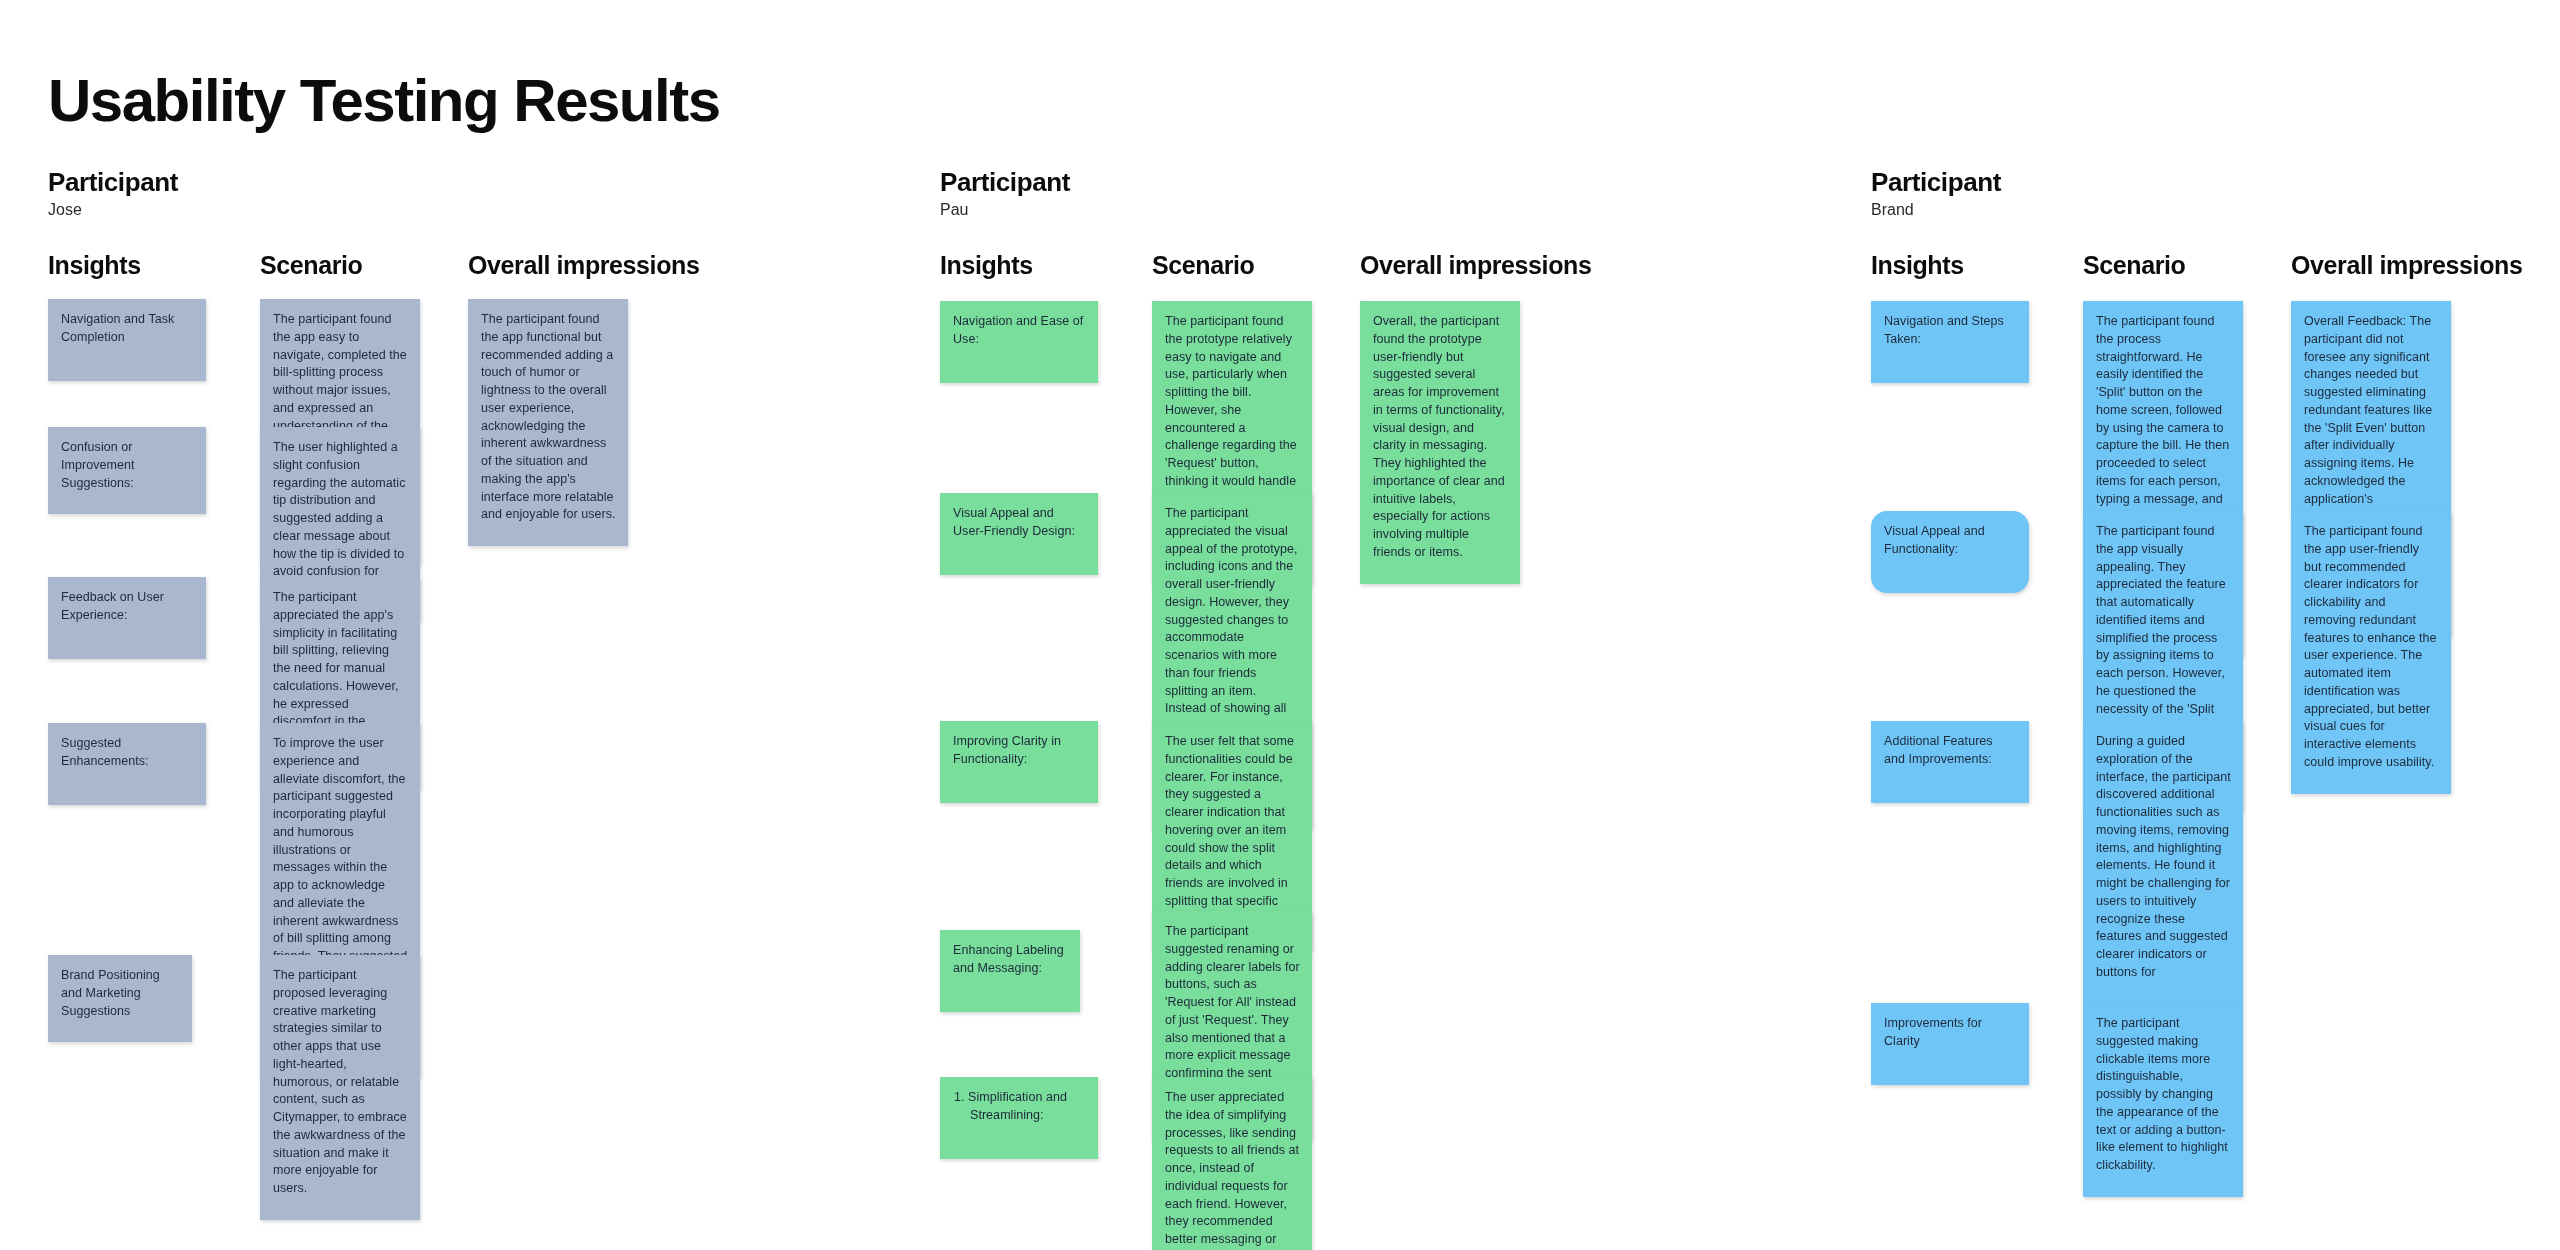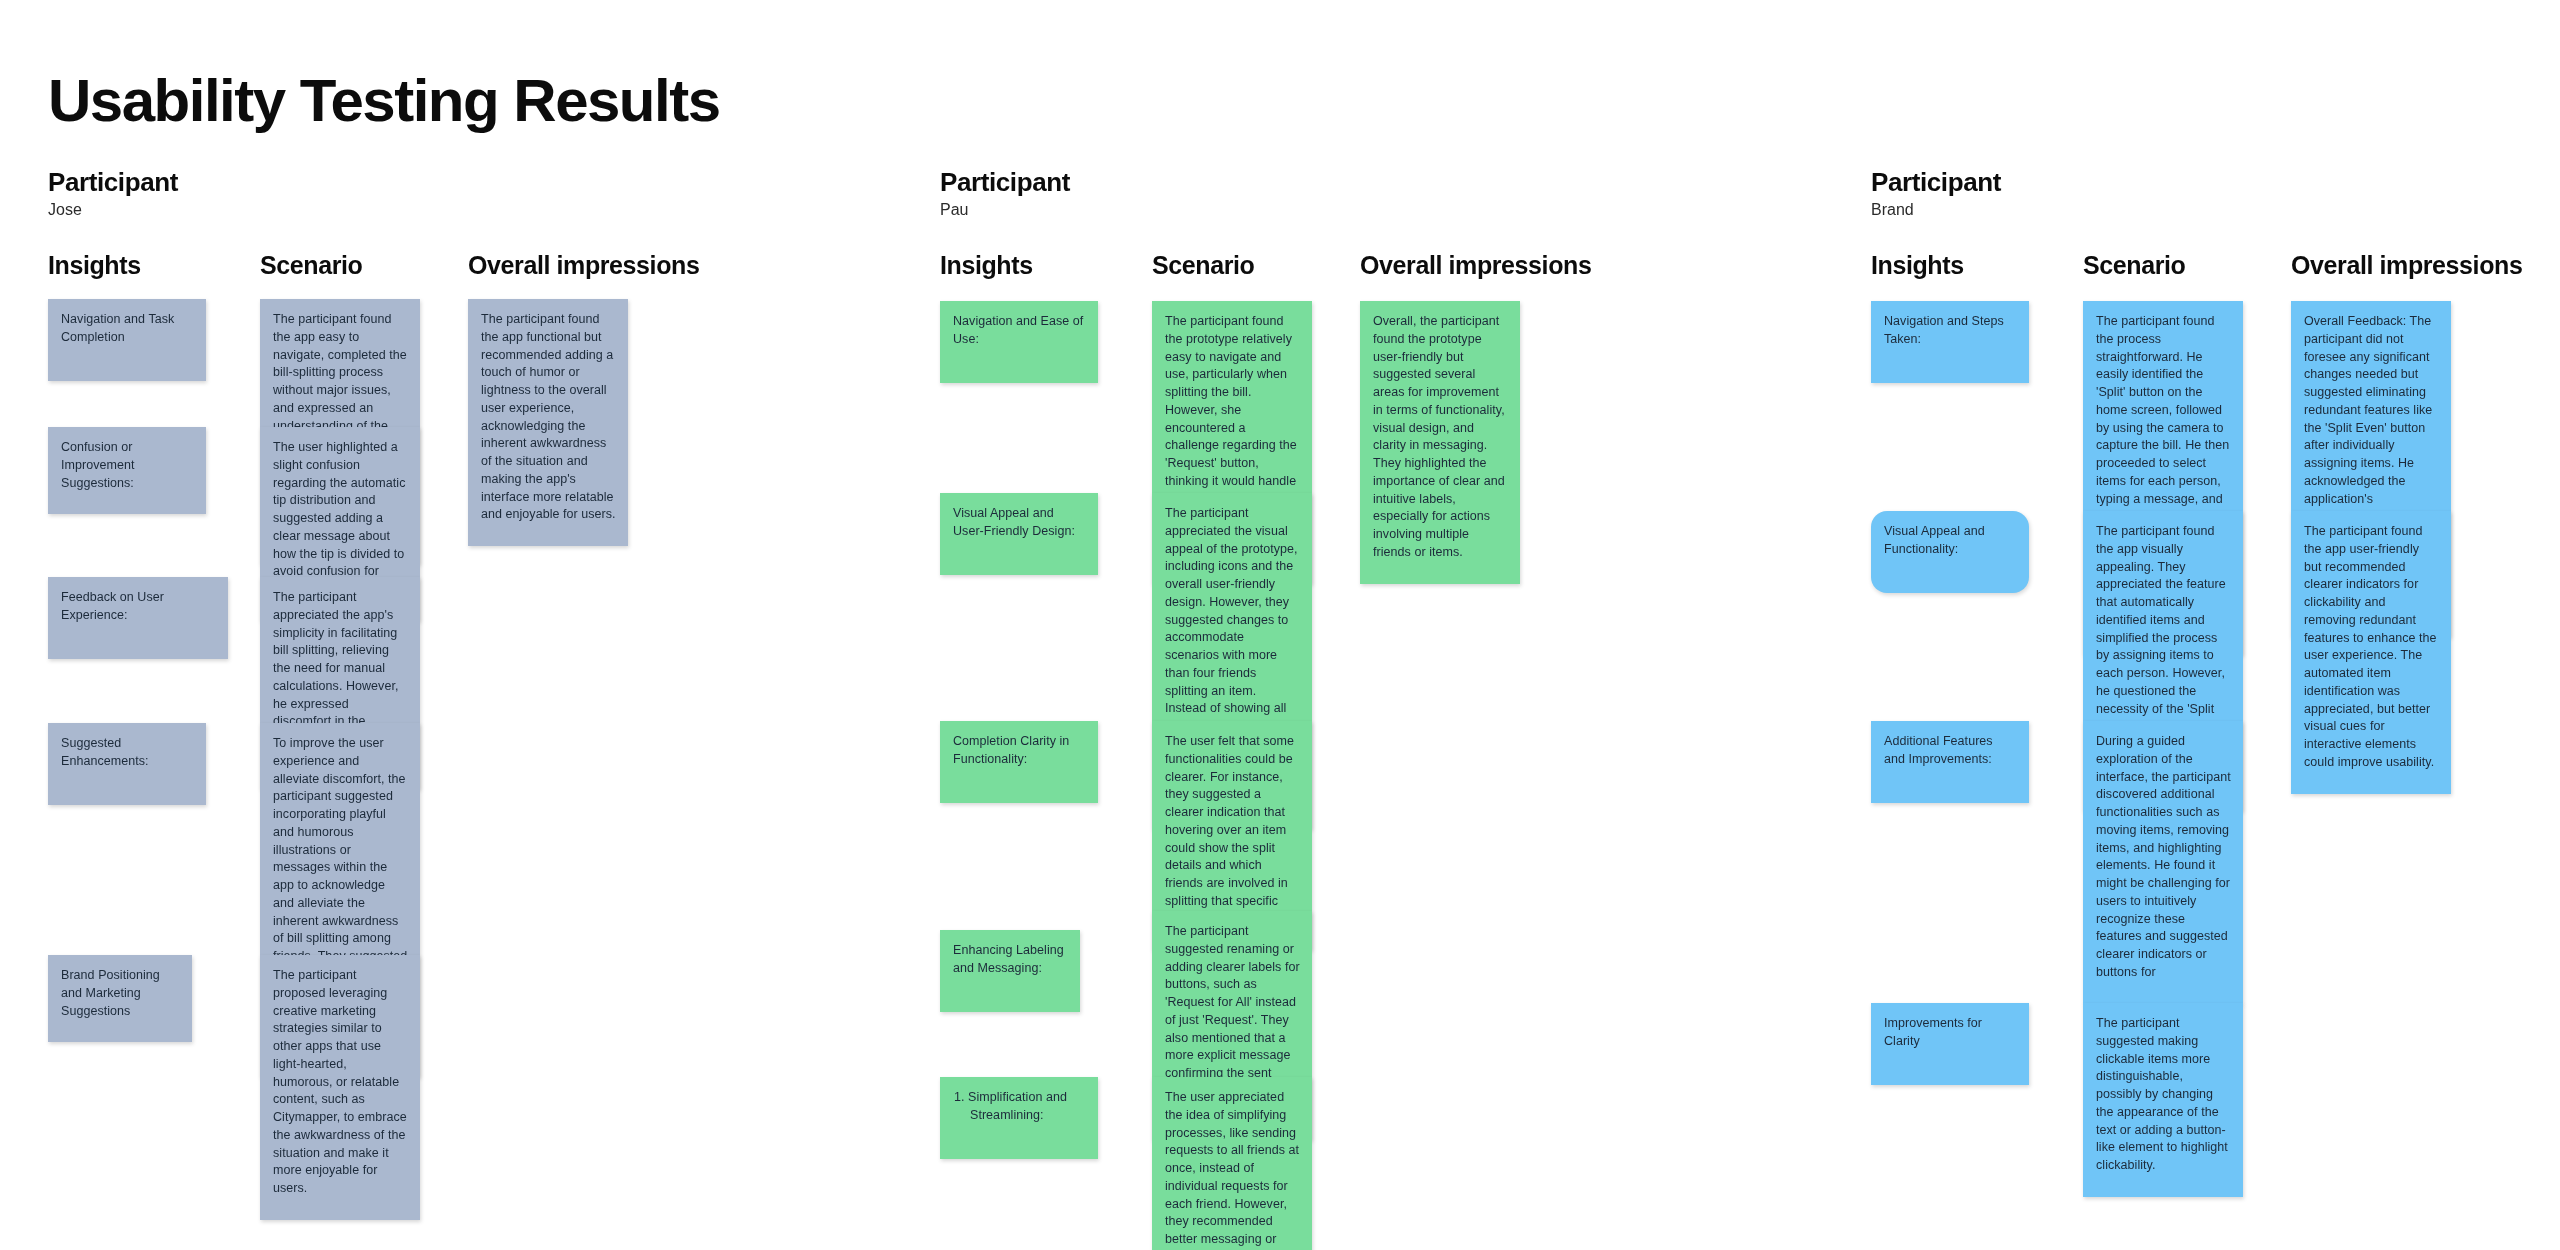--- a/index.html
+++ b/index.html
@@ -94,21 +94,21 @@
       <div class="participant-heading">Participant</div>
       <div class="participant-name">Jose</div>
       <div class="col-headers">
         <div class="col-header" style="left: 0px;">Insights</div>
         <div class="col-header" style="left: 212px;">Scenario</div>
         <div class="col-header" style="left: 420px;">Overall impressions</div>
       </div>
       <div class="cards-area">
         <div class="card" style="left: 0px; top: 14px; width: 158px; min-height: 82px; background: rgb(170, 184, 207);">Navigation and Task Completion</div>
         <div class="card" style="left: 0px; top: 142px; width: 158px; min-height: 82px; background: rgb(170, 184, 207);">Confusion or Improvement Suggestions:</div>
-        <div class="card" style="left: 0px; top: 292px; width: 180px; min-height: 82px; background: rgb(170, 184, 207);">Feedback on User Experience:</div>
+        <div class="card" style="left: 0px; top: 292px; width: 158px; min-height: 82px; background: rgb(170, 184, 207);">Feedback on User Experience:</div>
         <div class="card" style="left: 0px; top: 438px; width: 158px; min-height: 82px; background: rgb(170, 184, 207);">Suggested Enhancements:</div>
         <div class="card" style="left: 0px; top: 670px; width: 144px; min-height: 82px; background: rgb(170, 184, 207);">Brand Positioning and Marketing Suggestions</div>
         <div class="card" style="left: 212px; top: 14px; width: 160px; min-height: 145px; background: rgb(170, 184, 207);">The participant found the app easy to navigate, completed the bill-splitting process without major issues, and expressed an understanding of the app's functionalities. They smoothly moved through the tasks of selecting items, customizing the bill, and sending requests.</div>
         <div class="card" style="left: 212px; top: 142px; width: 160px; min-height: 120px; background: rgb(170, 184, 207);">The user highlighted a slight confusion regarding the automatic tip distribution and suggested adding a clear message about how the tip is divided to avoid confusion for other users.</div>
         <div class="card" style="left: 212px; top: 292px; width: 160px; min-height: 108px; background: rgb(170, 184, 207);">The participant appreciated the app's simplicity in facilitating bill splitting, relieving the need for manual calculations. However, he expressed discomfort in the formalized nature of the app.</div>
         <div class="card" style="left: 212px; top: 438px; width: 160px; min-height: 196px; background: rgb(170, 184, 207);">To improve the user experience and alleviate discomfort, the participant suggested incorporating playful and humorous illustrations or messages within the app to acknowledge and alleviate the inherent awkwardness of bill splitting among friends. They suggested utilizing creative illustrations or messages on the landing page to lighten the mood.</div>
         <div class="card" style="left: 212px; top: 670px; width: 160px; min-height: 128px; background: rgb(170, 184, 207);">The participant proposed leveraging creative marketing strategies similar to other apps that use light-hearted, humorous, or relatable content, such as Citymapper, to embrace the awkwardness of the situation and make it more enjoyable for users.</div>
         <div class="card" style="left: 420px; top: 14px; width: 160px; min-height: 140px; background: rgb(170, 184, 207);">The participant found the app functional but recommended adding a touch of humor or lightness to the overall user experience, acknowledging the inherent awkwardness of the situation and making the app's interface more relatable and enjoyable for users.</div>
       </div>
     </div>
@@ -116,21 +116,21 @@
       <div class="participant-heading">Participant</div>
       <div class="participant-name">Pau</div>
       <div class="col-headers">
         <div class="col-header" style="left: 0px;">Insights</div>
         <div class="col-header" style="left: 212px;">Scenario</div>
         <div class="col-header" style="left: 420px;">Overall impressions</div>
       </div>
       <div class="cards-area">
         <div class="card" style="left: 0px; top: 16px; width: 158px; min-height: 82px; background: rgb(121, 221, 156);">Navigation and Ease of Use:</div>
         <div class="card" style="left: 0px; top: 208px; width: 158px; min-height: 82px; background: rgb(121, 221, 156);">Visual Appeal and User-Friendly Design:</div>
-        <div class="card" style="left: 0px; top: 436px; width: 158px; min-height: 82px; background: rgb(121, 221, 156);">Completion Clarity in Functionality:</div>
+        <div class="card" style="left: 0px; top: 436px; width: 158px; min-height: 82px; background: rgb(121, 221, 156);">Improving Clarity in Functionality:</div>
         <div class="card" style="left: 0px; top: 645px; width: 140px; min-height: 82px; background: rgb(121, 221, 156);">Enhancing Labeling and Messaging:</div>
         <div class="card indent" style="left: 0px; top: 792px; width: 158px; min-height: 82px; background: rgb(121, 221, 156);">1. Simplification and Streamlining:</div>
         <div class="card" style="left: 212px; top: 16px; width: 160px; min-height: 167px; background: rgb(121, 221, 156);">The participant found the prototype relatively easy to navigate and use, particularly when splitting the bill. However, she encountered a challenge regarding the 'Request' button, thinking it would handle individual requests for each friend rather than sending requests to all friends at once.</div>
         <div class="card" style="left: 212px; top: 208px; width: 160px; min-height: 195px; background: rgb(121, 221, 156);">The participant appreciated the visual appeal of the prototype, including icons and the overall user-friendly design. However, they suggested changes to accommodate scenarios with more than four friends splitting an item. Instead of showing all the photos, they recommended using an icon or a toggle to display a list, preventing overcrowding.</div>
         <div class="card" style="left: 212px; top: 436px; width: 160px; min-height: 129px; background: rgb(121, 221, 156);">The user felt that some functionalities could be clearer. For instance, they suggested a clearer indication that hovering over an item could show the split details and which friends are involved in splitting that specific item.</div>
         <div class="card" style="left: 212px; top: 626px; width: 160px; min-height: 128px; background: rgb(121, 221, 156);">The participant suggested renaming or adding clearer labels for buttons, such as 'Request for All' instead of just 'Request'. They also mentioned that a more explicit message confirming the sent request could improve the user experience.</div>
         <div class="card" style="left: 212px; top: 792px; width: 160px; min-height: 130px; background: rgb(121, 221, 156);">The user appreciated the idea of simplifying processes, like sending requests to all friends at once, instead of individual requests for each friend. However, they recommended better messaging or labeling to indicate this feature.</div>
         <div class="card" style="left: 420px; top: 16px; width: 160px; min-height: 156px; background: rgb(121, 221, 156);">Overall, the participant found the prototype user-friendly but suggested several areas for improvement in terms of functionality, visual design, and clarity in messaging. They highlighted the importance of clear and intuitive labels, especially for actions involving multiple friends or items.</div>
       </div>
     </div>

